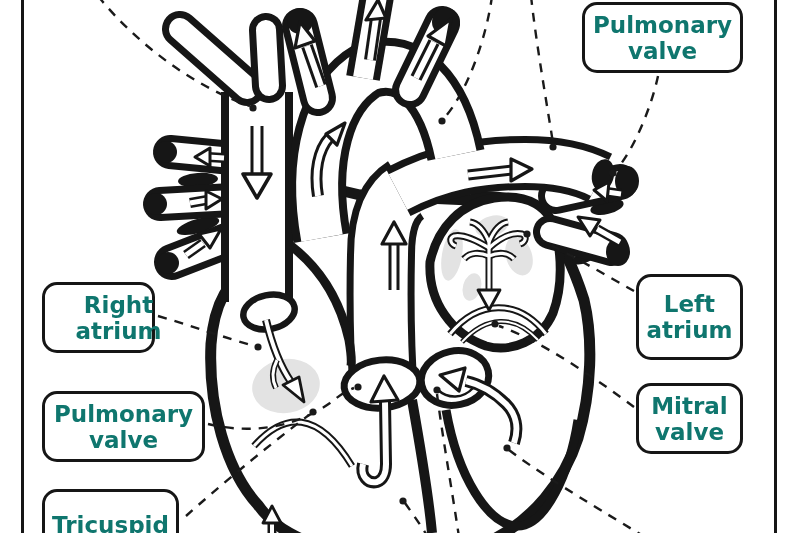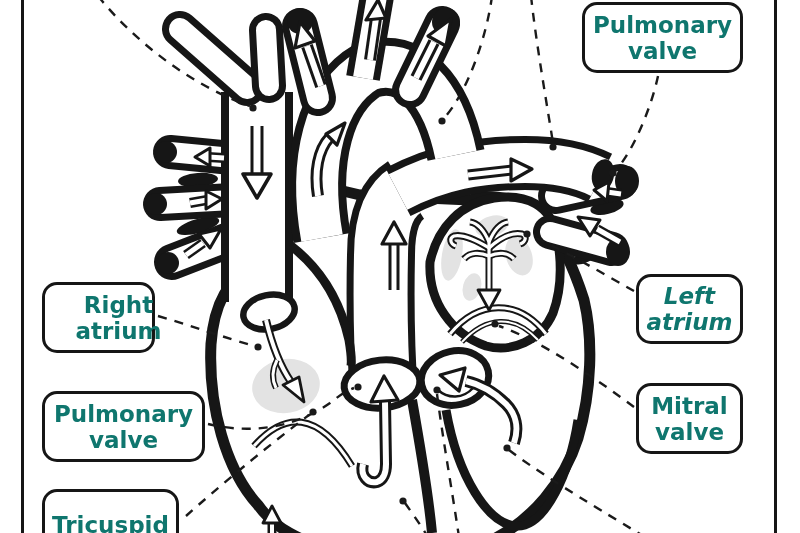--- a/index.html
+++ b/index.html
@@ -289,21 +289,21 @@
 
   <div class="label-box" style="left:42px; top:391px; width:163px; height:71px;">
     <span>Pulmonary</span>
     <span>valve</span>
   </div>
 
   <div class="label-box" style="left:42px; top:489px; width:137px; height:72px;">
     <span>Tricuspid</span>
   </div>
 
-  <div class="label-box" style="left:636px; top:274px; width:107px; height:70px;font-style:italic;">
+  <div class="label-box" style="left:636px; top:274px; width:107px; height:86px;">
     <span>Left</span>
     <span>atrium</span>
   </div>
 
   <div class="label-box" style="left:636px; top:383px; width:107px; height:71px;border-radius:15px;">
     <span>Mitral</span>
     <span>valve</span>
   </div>
 
 </div>

